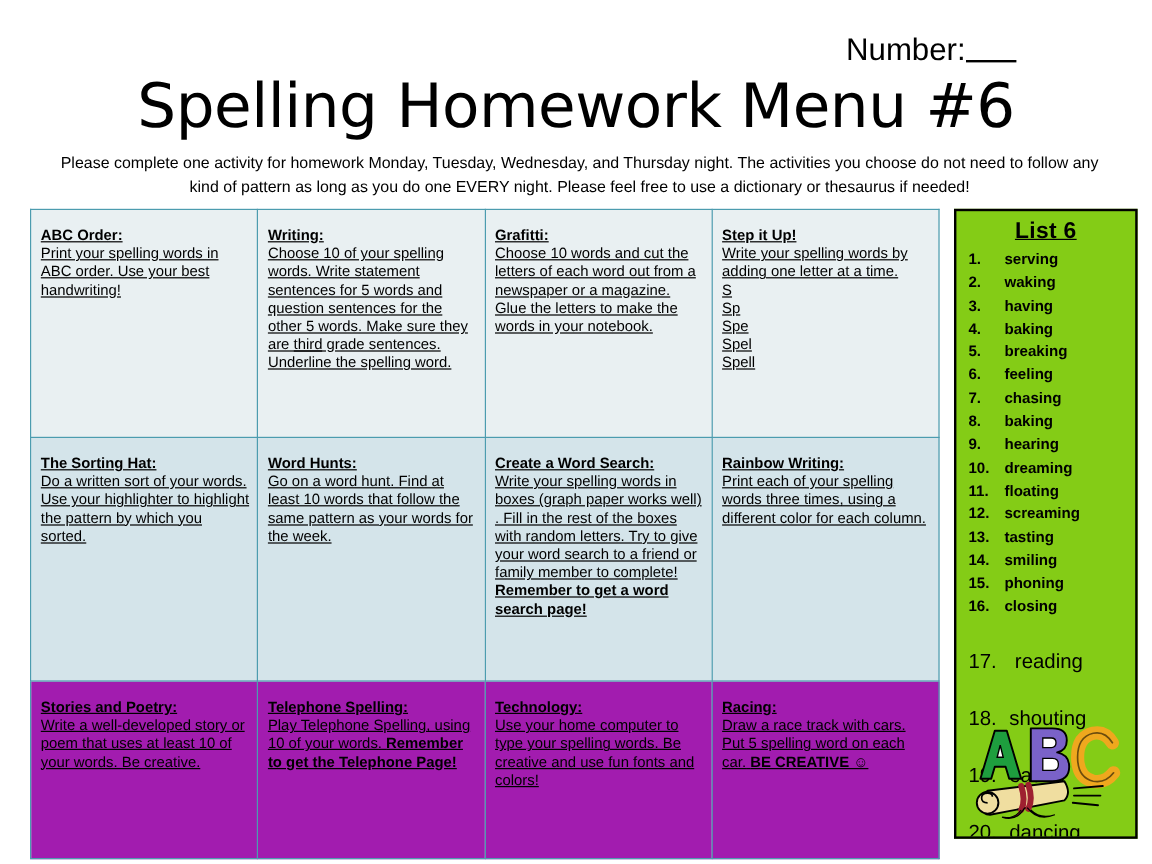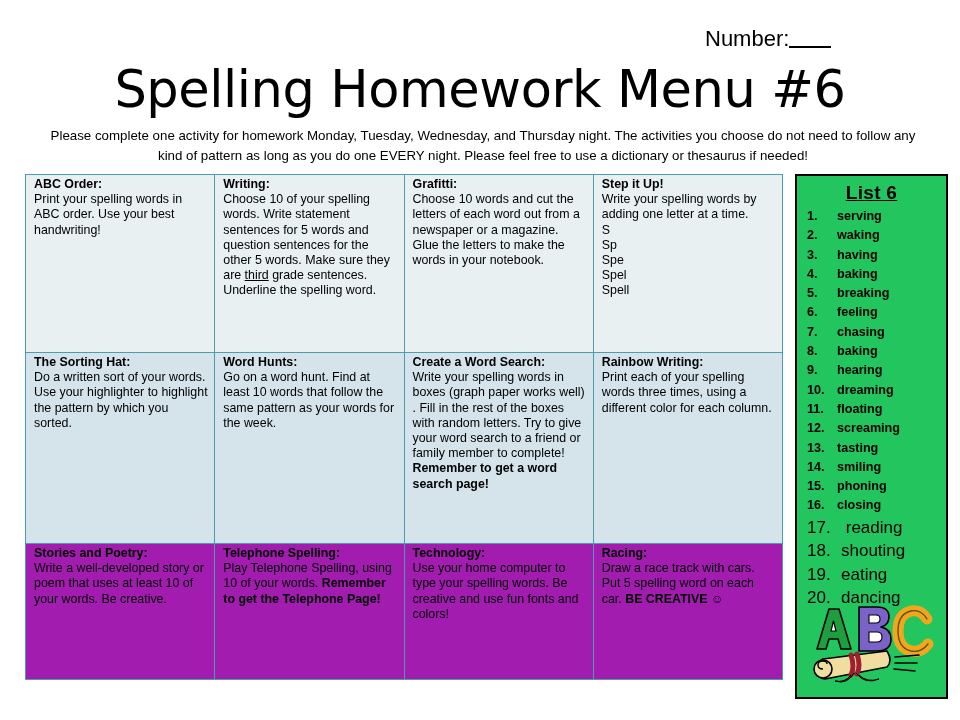--- a/index.html
+++ b/index.html
@@ -32,21 +32,21 @@
   .name-field .blank {
     display: inline-block;
     border-bottom: 2px solid #000;
     width: 140px;
     height: 17px;
     vertical-align: -2px;
   }
   .number-field {
     position: absolute;
     left: 705px; top: 6px;
-    font-size: 22px;
+    font-size: 26px;
     white-space: nowrap;
   }
   .number-field .blank {
     display: inline-block;
     border-bottom: 2px solid #000;
     width: 42px;
     height: 17px;
     vertical-align: -2px;
   }
 
@@ -75,23 +75,24 @@
   .menu-table {
     position: absolute;
     left: 25px; top: 174px;
     width: 758px;
     border-collapse: collapse;
     table-layout: fixed;
   }
   .menu-table td {
     border: 1px solid #4c9caf;
     vertical-align: top;
-    padding: 2px 6px 5px 8px;
+    padding: 14px 6px 5px 8px;
     font-size: 12.4px;
     line-height: 15.2px;
+    text-decoration: underline;
   }
   .menu-table tr.row-a td { background: #e9f0f2; }
   .menu-table tr.row-b td { background: #d4e4ea; }
   .menu-table tr.row-a2 td { background: #a21caf; }
 
   .cell-title { font-weight: bold; display: block; }
   .cell-bold  { font-weight: bold; }
   .cell-u     { text-decoration: underline; }
   .ladder     { display: block; }
 
@@ -99,21 +100,21 @@
   .r2 td { height: 183px; }
   .r3 td { height: 128px; }
 
   
   .list-panel {
     position: absolute;
     left: 795px; top: 174px;
     width: 153px;
     height: 525px;
     border: 2px solid #000;
-    background: #22c55e;
+    background: #84cc16;
     box-sizing: border-box;
     overflow: hidden;
   }
   .list-title {
     text-align: center;
     font-size: 19px;
     font-weight: bold;
     text-decoration: underline;
     margin-top: 6px;
     letter-spacing: 0.3px;
@@ -131,21 +132,21 @@
   }
   .word-list li .num {
     display: inline-block;
     width: 30px;
   }
   .word-list li.big {
     font-size: 17px;
     line-height: 23.5px;
     font-weight: normal;
   }
-  .word-list li.big .num { width: 34px; }
+  .word-list li.big .num { width: 34px; margin-top: 24px; }
 
   
   .abc-art {
     position: absolute;
     left: 2px; bottom: 4px;
     width: 148px;
     height: 92px;
   }
 </style>
 </head>

